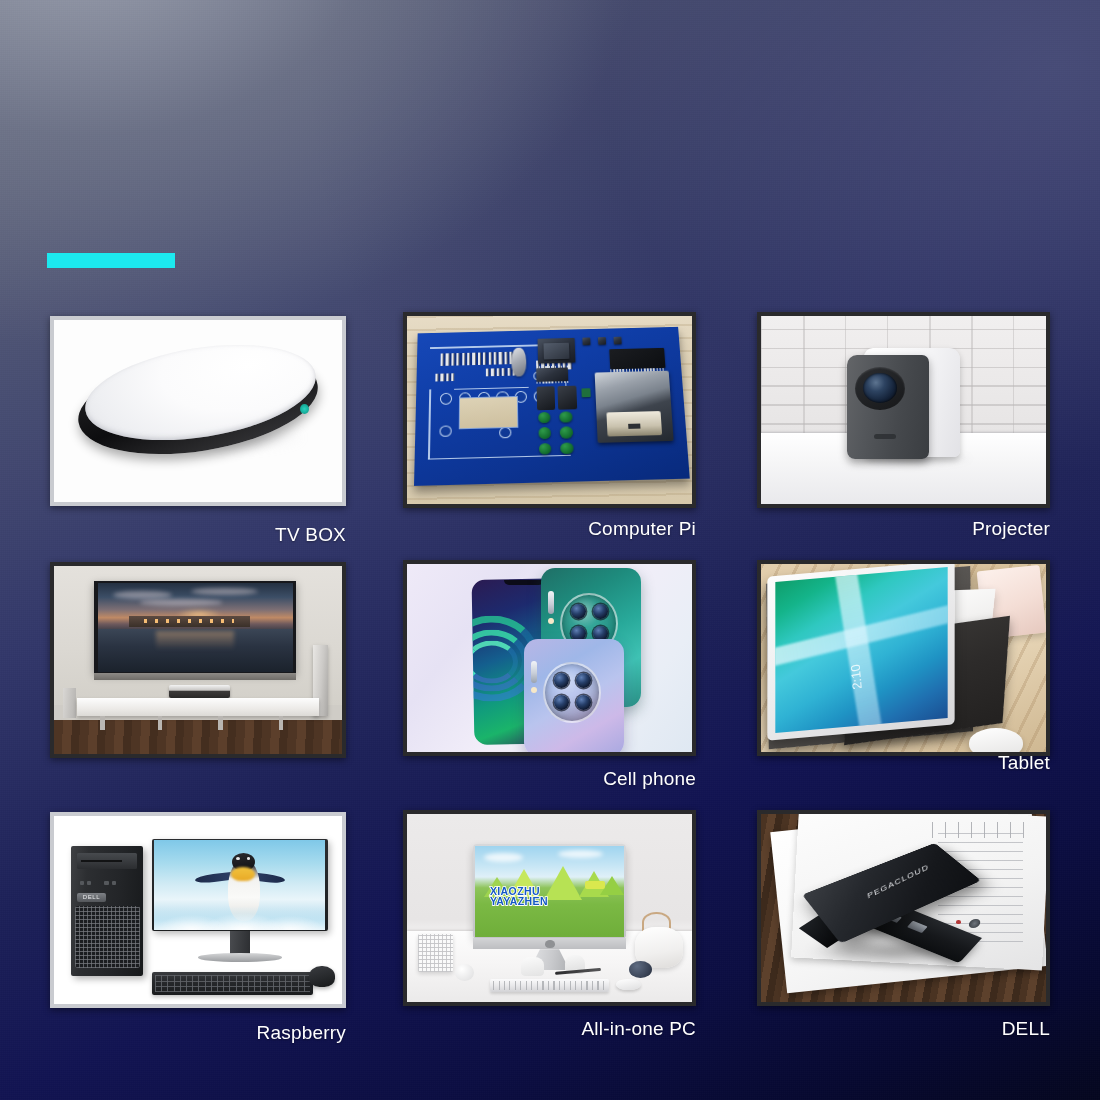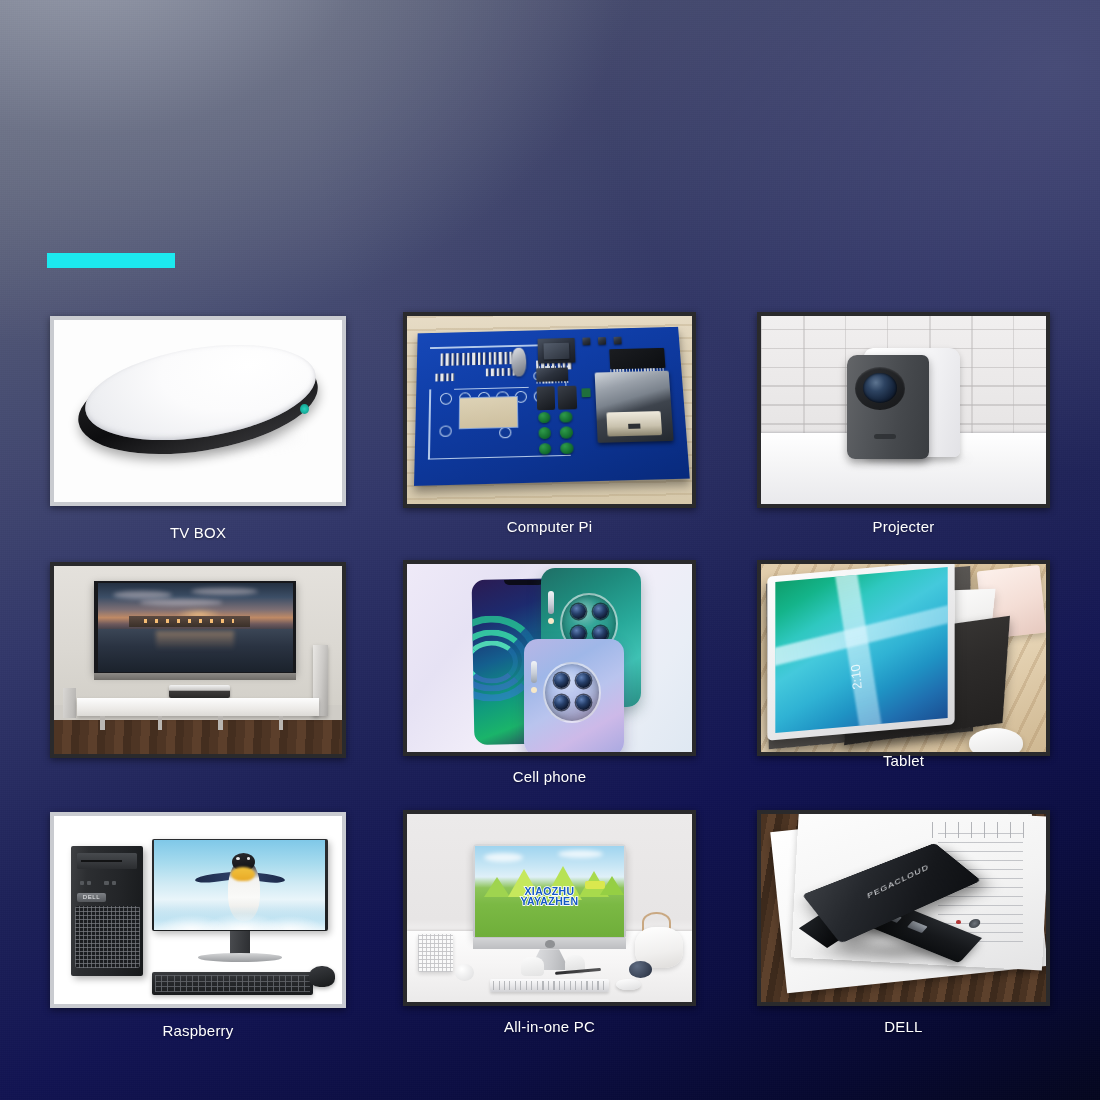--- a/index.html
+++ b/index.html
@@ -78,23 +78,23 @@
     background:#ffffff;
     box-shadow:0 2px 7px rgba(0,0,0,0.45);
   }
   .card.light-frame { border:4px solid #c9cbd0; }
   .card.dark-frame  { border:4px solid #2a2a2c; }
 
   .photo { position:absolute; inset:0; overflow:hidden; }
 
   .caption {
     position:absolute;
-    text-align:center;
+    text-align:right;
     color:#ffffff;
-    font-size:15px;
+    font-size:19px;
     letter-spacing:0.2px;
     white-space:nowrap;
     text-shadow:0 1px 2px rgba(0,0,0,0.35);
   }
 
   
 
   
   .ph-tvbox { background:#fdfdfd; }
   .tvbox-shadow {
@@ -390,21 +390,21 @@
     box-shadow:0 -1px 2px rgba(180,178,178,0.5); }
   .aio-frame { position:absolute; left:23%; top:16%; width:54%; height:50%;
     background:linear-gradient(180deg,#d7d8da 0%,#c3c4c7 100%); padding:1.6%;
     border-radius:4px 4px 2px 2px; box-shadow:0 4px 9px rgba(0,0,0,0.2); }
   .aio-screen { position:absolute; inset:1.6%; overflow:hidden;
     background:linear-gradient(180deg,#9fd4ef 0%,#c7e6f5 22%,#dff0f8 34%,#8ec45a 46%,#7bb944 64%,#6fae3a 100%); }
   .aio-sky-cloud { position:absolute; background:rgba(255,255,255,0.75); border-radius:50%; filter:blur(2px); }
   .aio-tri { position:absolute; width:0; height:0; border-style:solid; }
   .aio-text {
     position:absolute; left:10%; top:44%; width:80%;
-    text-align:center; color:#1559c4;
+    color:#1559c4;
     font-weight:bold; font-size:10.5px; line-height:1.02;
     letter-spacing:0.4px;
     -webkit-text-stroke:1.6px #ffffff;
     paint-order:stroke fill;
     text-shadow:0 1px 0 rgba(255,255,255,0.9);
   }
   .aio-badge { position:absolute; right:13%; top:39%; width:13%; height:9%;
     background:#d9e84e; border-radius:2px; }
   .aio-chin { position:absolute; left:23%; top:66%; width:54%; height:6%;
     background:linear-gradient(180deg,#d3d4d6,#bdbec1); }

